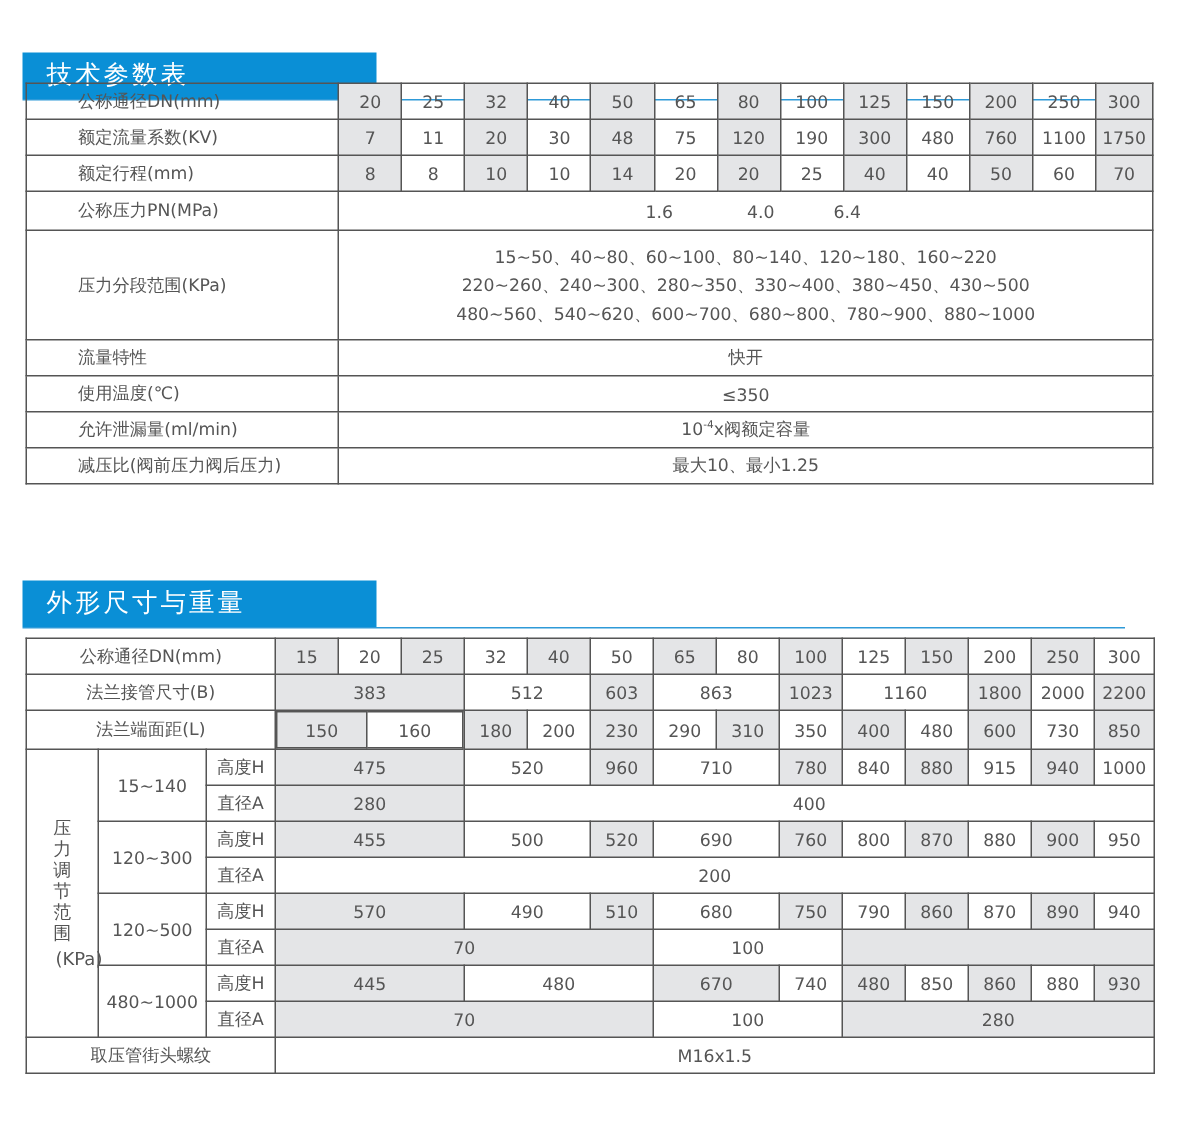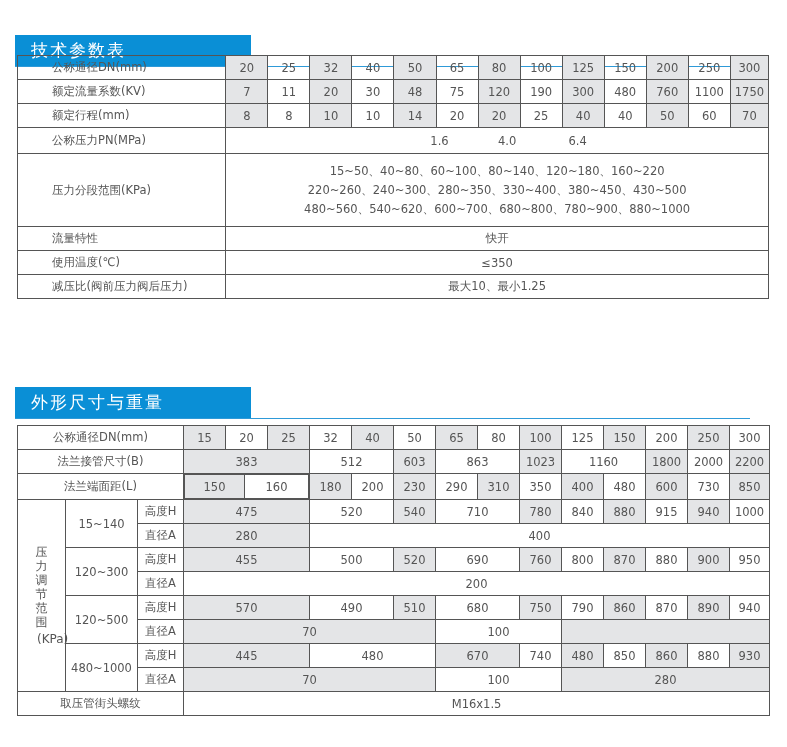--- a/index.html
+++ b/index.html
@@ -91,38 +91,44 @@
     <td>40</td>
     <td class="g">50</td>
     <td>60</td>
     <td class="g">70</td>
   </tr>
   <tr>
     <td class="lbl">公称压力PN(MPa)</td>
     <td colspan="13" style="height:26px;">
       <span style="display:inline-block;width:64px;">1.6</span>
       <span style="display:inline-block;width:64px;">4.0</span>
-      <span style="display:inline-block;width:44px;text-align:right;">6.4</span>
+      <span style="display:inline-block;width:44px;">6.4</span>
     </td>
   </tr>
   <tr>
     <td class="lbl" style="height:73px;">压力分段范围(KPa)</td>
     <td colspan="13" class="multi">
       <div>15~50、40~80、60~100、80~140、120~180、160~220</div>
       <div>220~260、240~300、280~350、330~400、380~450、430~500</div>
       <div>480~560、540~620、600~700、680~800、780~900、880~1000</div>
     </td>
   </tr>
   <tr>
     <td class="lbl">流量特性</td>
     <td colspan="13">快开</td>
   </tr>
   <tr>
     <td class="lbl">使用温度(℃)</td>
     <td colspan="13">≤350</td>
+  </tr>
+  <tr>
+    <td class="lbl">允许泄漏量(ml/min)</td>
+    <td colspan="13">
+      <span>10</span><sup>-4</sup><span>x阀额定容量</span>
+    </td>
   </tr>
   <tr>
     <td class="lbl">减压比(阀前压力阀后压力)</td>
     <td colspan="13">最大10、最小1.25</td>
   </tr>
 </tbody>
   </table>
 
 <div class="section-header" style="top:387px;">
   <div class="tab">外形尺寸与重量</div>
@@ -211,21 +217,21 @@
       <div>调</div>
       <div>节</div>
       <div>范</div>
       <div>围</div>
       <div style="margin-top:3px;margin-left:19px;">(KPa)</div>
     </td>
     <td rowspan="2">15~140</td>
     <td>高度H</td>
     <td colspan="3" class="g">475</td>
     <td colspan="2">520</td>
-    <td class="g">540</td>
+    <td class="g">960</td>
     <td colspan="2">710</td>
     <td class="g">780</td>
     <td>840</td>
     <td class="g">880</td>
     <td>915</td>
     <td class="g">940</td>
     <td>1000</td>
   </tr>
   <tr>
     <td>直径A</td>

